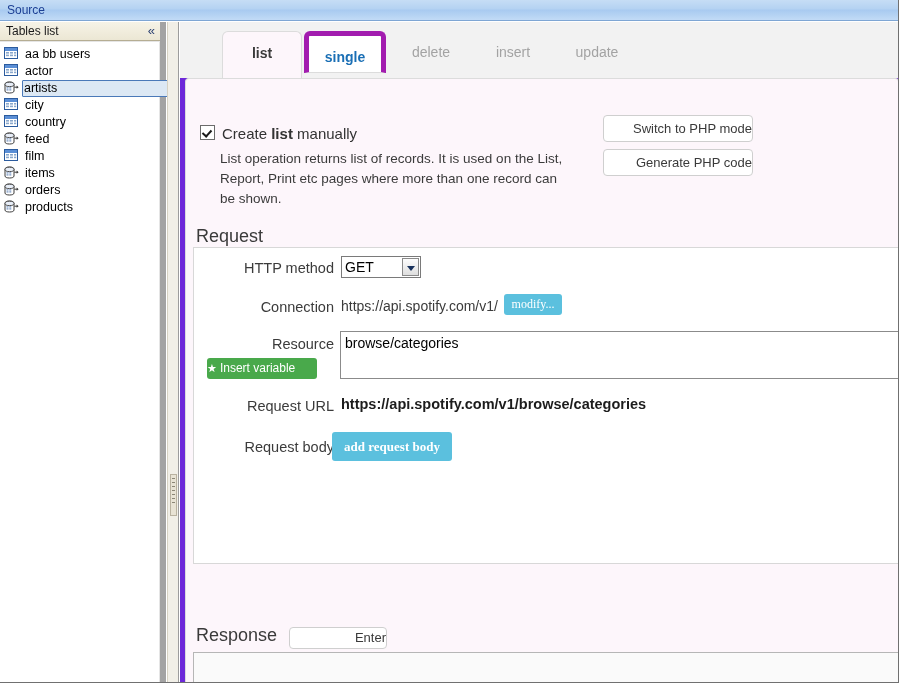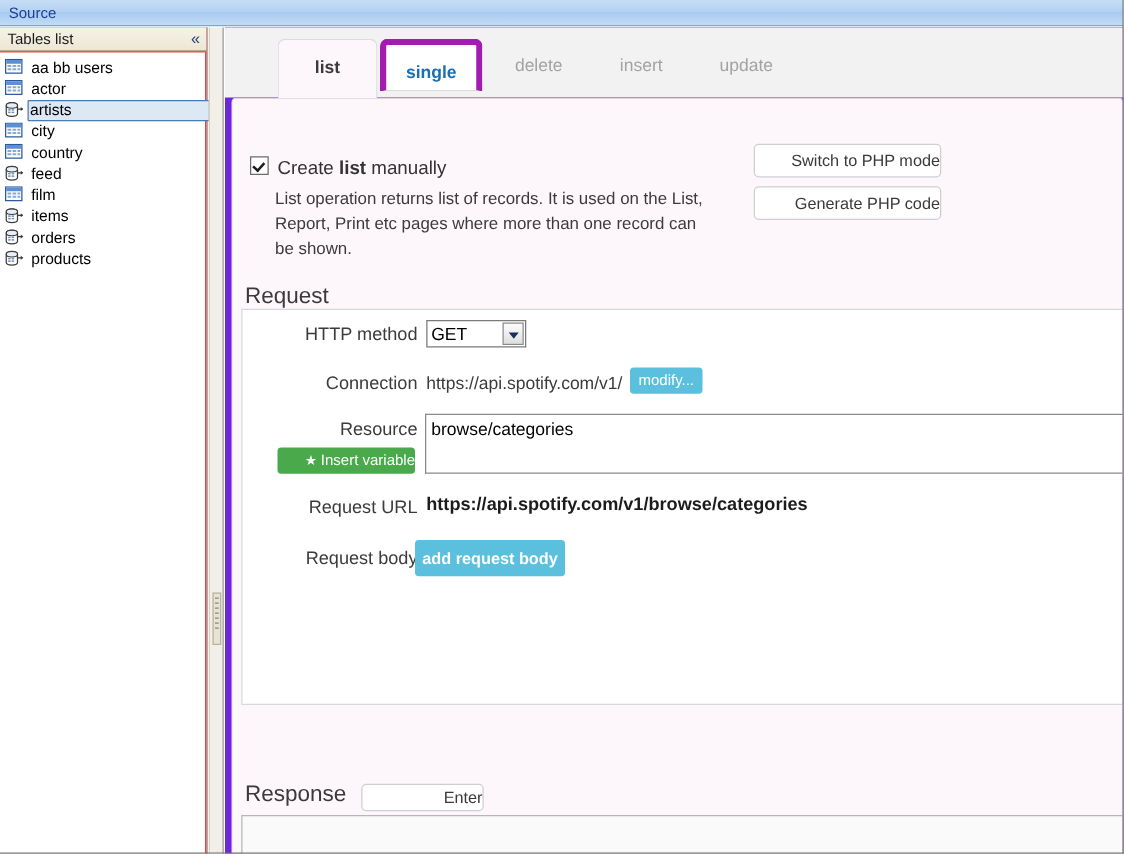--- a/index.html
+++ b/index.html
@@ -34,22 +34,22 @@
     font-family: "Liberation Sans", sans-serif;
   }
 
   
   #left-panel {
     position: absolute;
     left: 0; top: 22px;
     width: 166px;
     height: 661px;
     box-sizing: border-box;
-    border-right: 1px solid #a3a3a3;
-    background: #ef4444;
+    border-right: 6px solid #a3a3a3;
+    background: #e5e5e5;
   }
   #tables-header {
     position: relative;
     height: 19px;
     background: linear-gradient(to bottom, #f6f3e7 0%, #ece7d4 100%);
     border-bottom: 1px solid #b5ad93;
     box-sizing: border-box;
   }
   #tables-header .th-label {
     position: absolute;
@@ -323,38 +323,38 @@
     font-size: 14px;
     color: #3b3b3b;
   }
   .btn-blue {
     position: absolute;
     background: #5bc0de;
     border: none;
     border-radius: 3px;
     color: #ffffff;
     font-size: 12px;
-    font-family: Liberation Sans, sans-serif;
+    font-family: Liberation Serif, serif;
     text-align: center;
     cursor: pointer;
     box-sizing: border-box;
   }
   #btn-modify { left: 310px; top: 46px; width: 58px; height: 21px; line-height: 21px; font-size: 12px; }
   #btn-add-body { left: 138px; top: 184px; width: 120px; height: 29px; line-height: 29px; font-size: 13px; font-weight: bold; }
 
   #btn-insert-var {
     position: absolute;
-    left: 28px; top: 110px;
+    left: 13px; top: 110px;
     width: 110px; height: 21px;
     background: #49a94b;
     border-radius: 3px;
     color: #fff;
     font-size: 12px;
     line-height: 21px;
-    text-align: right;
+    text-align: left;
     cursor: pointer;
     box-sizing: border-box;
   }
   #btn-insert-var .star { color: #ffffff; margin-right: 3px; font-size: 11px; }
 
   #resource-input {
     position: absolute;
     left: 146px; top: 83px;
     width: 600px; height: 48px;
     border: 1px solid #8b8b8b;

